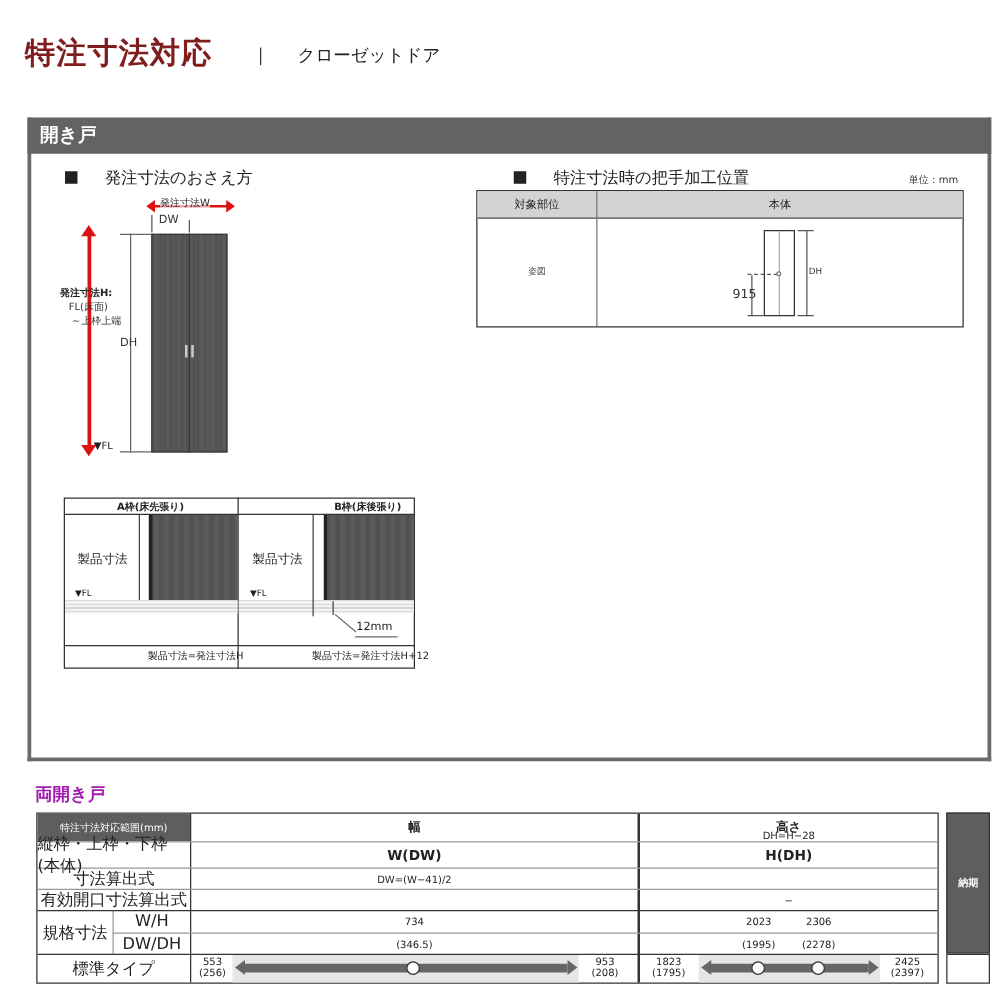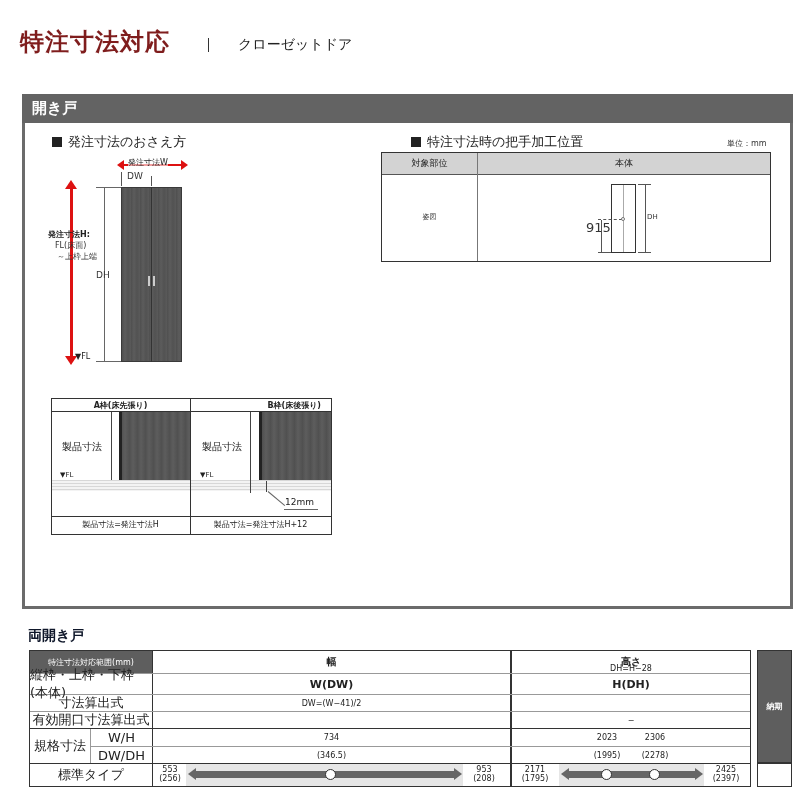--- a/index.html
+++ b/index.html
@@ -11,21 +11,21 @@
   
   .page-title { left: 20px; top: 26px; font-size: 24px; font-weight: bold; color: #7f1d1d; letter-spacing: 1px; }
   .title-sep { left: 208px; top: 38px; width: 1px; height: 14px; background: #333; }
   .page-subtitle { left: 238px; top: 36px; font-size: 14px; color: #222; }
 
   
   .panel { left: 22px; top: 94px; width: 771px; height: 515px; border: 3px solid #6b6b6b; border-top: none; background: #fff; }
   .panel-header { left: 22px; top: 94px; width: 771px; height: 29px; background: #636363; }
   .panel-header-label { left: 32px; top: 99px; font-size: 15px; font-weight: bold; color: #fff; }
 
-  .section-heading { font-size: 13px; color: #222; display: flex; align-items: center; }
+  .section-heading { font-size: 13px; color: #222; display: flex; align-items: center; gap: 16px; }
   .section-heading .sq { display: inline-block; width: 10px; height: 10px; background: #222; margin-right: 6px; }
 
   
   .door { left: 121px; top: 187px; width: 61px; height: 175px; background: #555; background-image: repeating-linear-gradient(90deg, #4f4f4f 0px, #5c5c5c 3px, #525252 6px, #5a5a5a 9px); border: 1px solid #3a3a3a; }
   .door-split { left: 151px; top: 187px; width: 1px; height: 175px; background: #333; }
   .handle-l { left: 148px; top: 276px; width: 2px; height: 10px; background: #ccc; }
   .handle-r { left: 153px; top: 276px; width: 2px; height: 10px; background: #ccc; }
   .red-vline { left: 70px; top: 186px; width: 3px; height: 176px; background: #d11; }
   .red-arrow-up { left: 65px; top: 180px; width: 0; height: 0; border-left: 6px solid transparent; border-right: 6px solid transparent; border-bottom: 9px solid #d11; }
   .red-arrow-down { left: 65px; top: 356px; width: 0; height: 0; border-left: 6px solid transparent; border-right: 6px solid transparent; border-top: 9px solid #d11; }
@@ -44,21 +44,21 @@
   .lbl-orderH2 { left: 55px; top: 240px; font-size: 8px; color: #333; line-height: 11px; }
   .lbl-orderH3 { left: 57px; top: 251px; font-size: 8px; color: #333; line-height: 11px; }
   .lbl-fl { left: 75px; top: 352px; font-size: 8px; color: #222; }
 
   
   .frames { left: 51px; top: 398px; width: 281px; height: 137px; border: 1px solid #333; }
   .frame-hdr-div { left: 51px; top: 411px; width: 281px; height: 1px; background: #333; }
   .frame-mid-div { left: 190px; top: 398px; width: 1px; height: 137px; background: #333; }
   .frame-foot-div { left: 51px; top: 516px; width: 281px; height: 1px; background: #333; }
   .frame-title { font-size: 8px; color: #222; text-align: center; top: 400px; width: 139px; font-weight: bold; }
-  .frame-foot { font-size: 8px; color: #222; text-align: center; top: 519px; width: 139px; }
+  .frame-foot { font-size: 8px; color: #222; text-align: center; top: 519px; width: 139px; margin-left: 36px; }
   .frame-door { background: #555; background-image: repeating-linear-gradient(90deg, #4f4f4f 0px, #5d5d5d 4px, #525252 8px); top: 412px; height: 68px; }
   .frame-floor { height: 11px; top: 480px; background: repeating-linear-gradient(180deg, #d7d7d7 0px, #d7d7d7 1px, #f3f3f3 1px, #f3f3f3 3px); }
   .frame-label { font-size: 10px; color: #222; top: 440px; }
   .frame-fl { font-size: 7px; color: #222; top: 471px; }
   .vline { width: 1px; background: #444; }
   .lbl-12mm { left: 285px; top: 497px; font-size: 9px; color: #222; }
   .diag-12 { left: 268px; top: 491px; width: 22px; height: 1px; background: #666; transform: rotate(40deg); transform-origin: left; }
   .ul-12 { left: 284px; top: 509px; width: 34px; height: 1px; background: #666; }
 
   
@@ -68,28 +68,28 @@
   .hp-col-div { left: 477px; top: 153px; width: 1px; height: 108px; background: #777; }
   .hp-h1 { left: 382px; top: 157px; width: 95px; text-align: center; font-size: 9px; color: #222; }
   .hp-h2 { left: 478px; top: 157px; width: 292px; text-align: center; font-size: 9px; color: #222; }
   .hp-row-lbl { left: 382px; top: 212px; width: 95px; text-align: center; font-size: 7px; color: #333; }
   .hp-door { left: 611px; top: 184px; width: 25px; height: 69px; border: 1px solid #333; }
   .hp-door-mid { left: 623px; top: 185px; width: 1px; height: 67px; background: #aaa; }
   .hp-knob { left: 621px; top: 217px; width: 4px; height: 4px; border-radius: 50%; border: 1px solid #777; background: #fff; }
   .hp-dash { left: 598px; top: 219px; width: 24px; height: 0; border-top: 1px dashed #555; }
   .hp-915-line { left: 601px; top: 220px; width: 1px; height: 33px; background: #555; }
   .hp-915-bot { left: 598px; top: 252px; width: 13px; height: 1px; background: #555; }
-  .hp-915 { left: 586px; top: 220px; font-size: 13px; color: #333; }
+  .hp-915 { left: 586px; top: 230px; font-size: 10px; color: #333; }
   .hp-dh-line { left: 645px; top: 184px; width: 1px; height: 69px; background: #555; }
   .hp-dh-top { left: 638px; top: 184px; width: 13px; height: 1px; background: #555; }
   .hp-dh-bot { left: 638px; top: 252px; width: 13px; height: 1px; background: #555; }
   .hp-dh { left: 647px; top: 213px; font-size: 7px; color: #333; }
 
   
-  .dd-title { left: 28px; top: 627px; font-size: 14px; font-weight: bold; color: #0f172a; }
+  .dd-title { left: 28px; top: 627px; font-size: 14px; font-weight: bold; color: #a21caf; }
 
   .spec-table { left: 29px; top: 650px; width: 722px; height: 137px; border: 1px solid #333; }
   .cell { position: absolute; display: flex; align-items: center; justify-content: center; color: #222; }
   .hline { position: absolute; height: 1px; background: #999; }
   .hline.dark { background: #333; }
   .vdiv { position: absolute; width: 1px; background: #333; }
 
   .c-label { font-size: 13px; }
   .c-val { font-size: 8px; }
   .c-hdr { font-size: 10px; font-weight: bold; }
@@ -257,21 +257,21 @@
 <div class="slider-bar" style="left:195px; width:259px;"></div>
 <div class="arr-l" style="left:188px;"></div>
 <div class="arr-r" style="left:454px;"></div>
 <div class="knob" style="left:325px;"></div>
 <div class="range-num" style="left:466px; top:765px; width:36px;">
   <div>953</div>
   <div>(208)</div>
 </div>
 
 <div class="range-num" style="left:514px; top:765px; width:42px;">
-  <div>2171</div>
+  <div>1823</div>
   <div>(1795)</div>
 </div>
 <div class="slider-bg" style="left:559px; width:145px;"></div>
 <div class="slider-bar" style="left:568px; width:127px;"></div>
 <div class="arr-l" style="left:561px;"></div>
 <div class="arr-r" style="left:695px;"></div>
 <div class="knob" style="left:601px;"></div>
 <div class="knob" style="left:649px;"></div>
 <div class="range-num" style="left:705px; top:765px; width:42px;">
   <div>2425</div>

